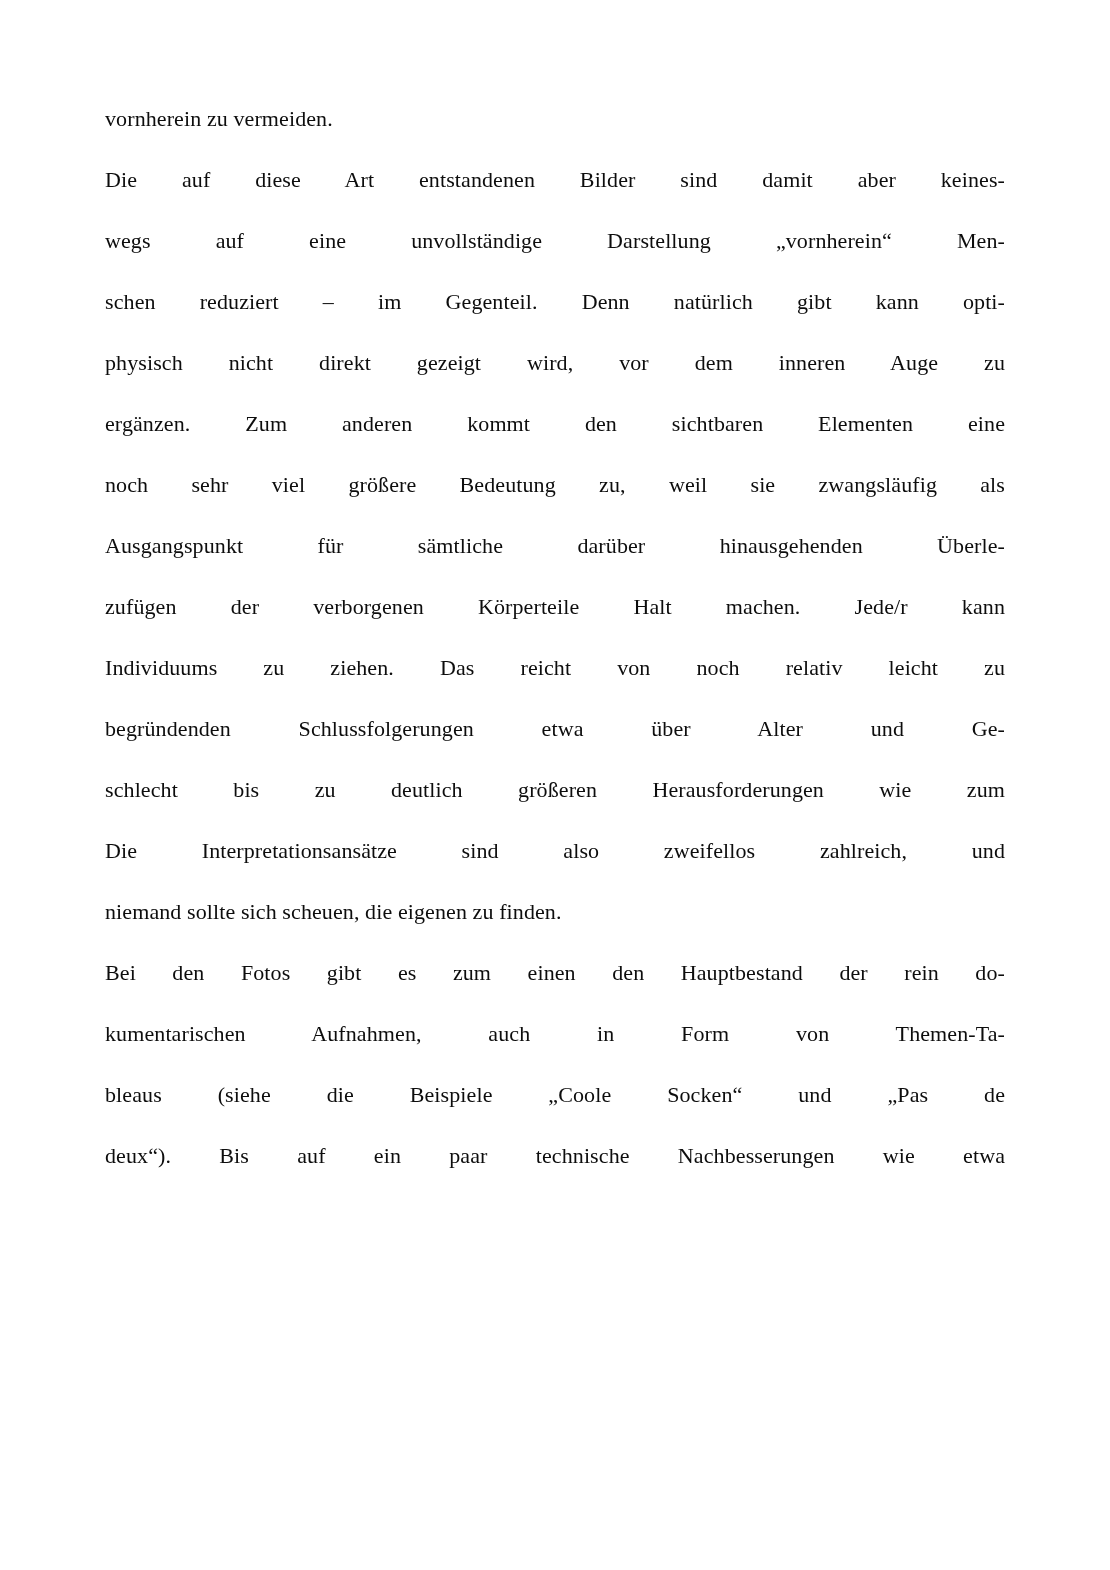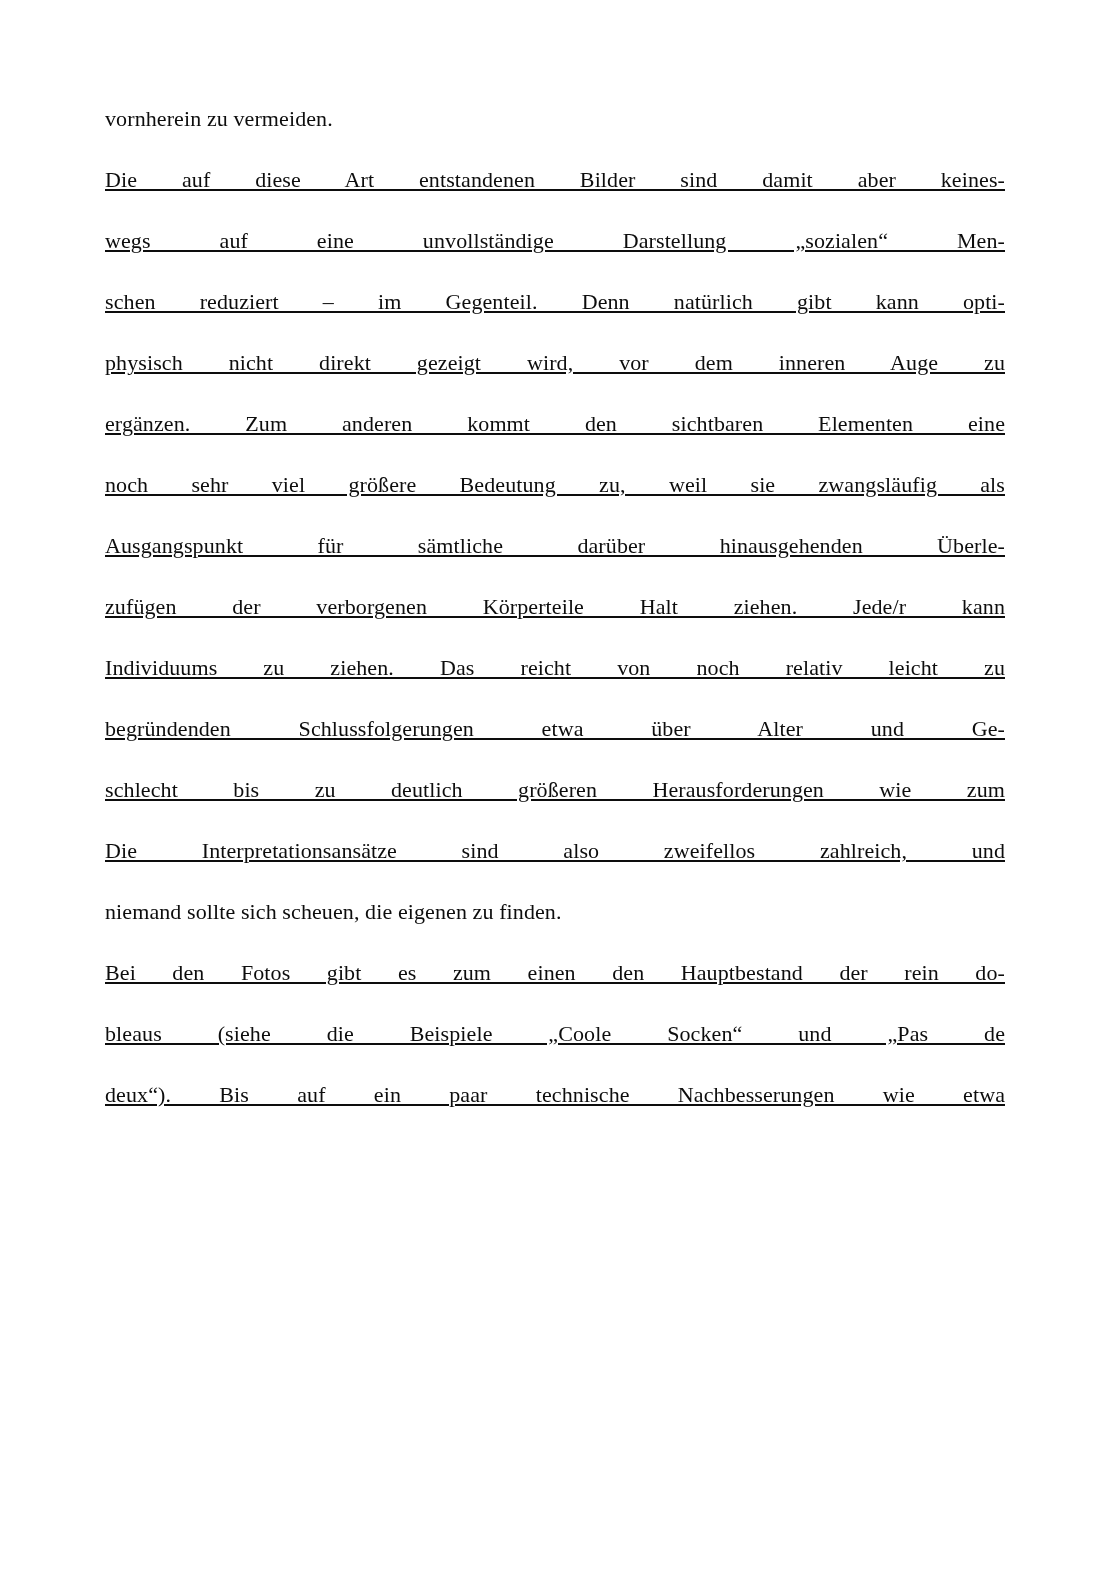--- a/index.html
+++ b/index.html
@@ -29,40 +29,40 @@
     font-size: 22px;
     line-height: 61px;
     height: 61px;
     color: #0d0d0d;
     text-align: left;
     letter-spacing: 0.1px;
   }
   .line.j {
     text-align: justify;
     text-align-last: justify;
-    text-decoration: underline;
     -moz-text-align-last: justify;
   }
 </style>
 </head>
 <body>
 
 <div class="page">
   <div class="text-column">
       <div class="line">vornherein zu vermeiden.</div>
       <div class="line j">Die auf diese Art entstandenen Bilder sind damit aber keines-</div>
-      <div class="line j">wegs auf eine unvollständige Darstellung „sozialen“ Men-</div>
+      <div class="line j">wegs auf eine unvollständige Darstellung „vornherein“ Men-</div>
       <div class="line j">schen reduziert – im Gegenteil. Denn natürlich gibt kann opti-</div>
       <div class="line j">physisch nicht direkt gezeigt wird, vor dem inneren Auge zu</div>
       <div class="line j">ergänzen. Zum anderen kommt den sichtbaren Elementen eine</div>
       <div class="line j">noch sehr viel größere Bedeutung zu, weil sie zwangsläufig als</div>
       <div class="line j">Ausgangspunkt für sämtliche darüber hinausgehenden Überle-</div>
-      <div class="line j">zufügen der verborgenen Körperteile Halt ziehen. Jede/r kann</div>
+      <div class="line j">zufügen der verborgenen Körperteile Halt machen. Jede/r kann</div>
       <div class="line j">Individuums zu ziehen. Das reicht von noch relativ leicht zu</div>
       <div class="line j">begründenden Schlussfolgerungen etwa über Alter und Ge-</div>
       <div class="line j">schlecht bis zu deutlich größeren Herausforderungen wie zum</div>
       <div class="line j">Die Interpretationsansätze sind also zweifellos zahlreich, und</div>
       <div class="line">niemand sollte sich scheuen, die eigenen zu finden.</div>
       <div class="line j">Bei den Fotos gibt es zum einen den Hauptbestand der rein do-</div>
+      <div class="line j">kumentarischen Aufnahmen, auch in Form von Themen-Ta-</div>
       <div class="line j">bleaus (siehe die Beispiele „Coole Socken“ und „Pas de</div>
       <div class="line j">deux“). Bis auf ein paar technische Nachbesserungen wie etwa</div>
     </div>
 </div>
 
 </body></html>

